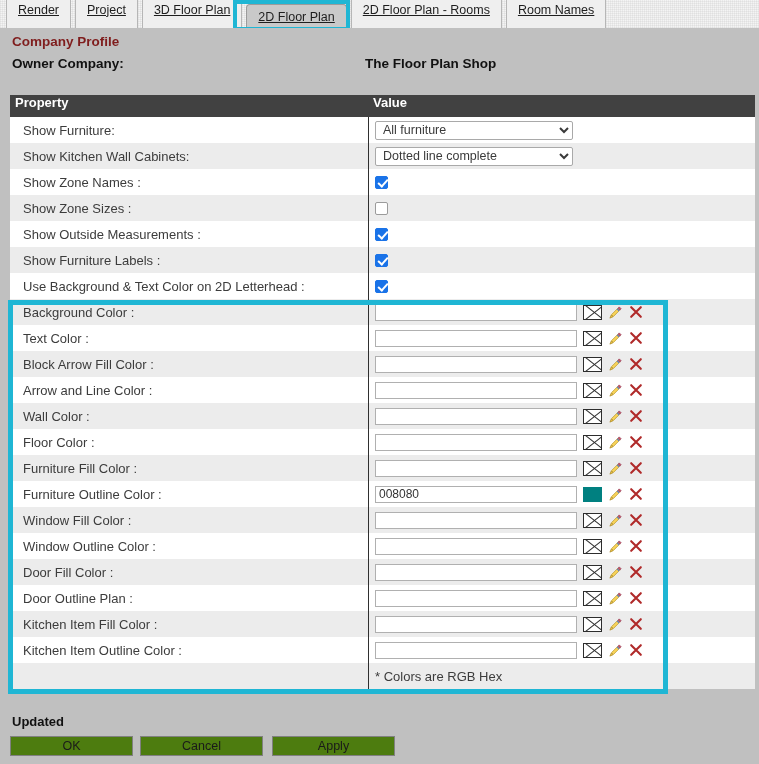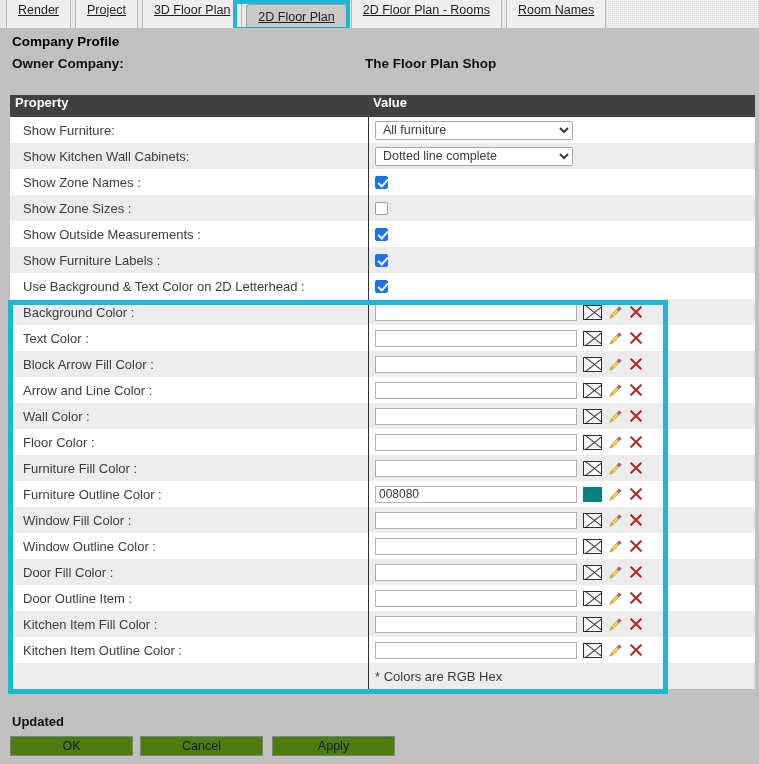--- a/index.html
+++ b/index.html
@@ -83,21 +83,21 @@
     width: 759px;
     height: 736px;
     background: #c0c0c0;
   }
 
   .profile-title {
     position: absolute;
     left: 12px; top: 6px;
     font-weight: bold;
     font-size: 13.5px;
-    color: #000000;
+    color: #7f1d1d;
   }
   .owner-label {
     position: absolute;
     left: 12px; top: 28px;
     font-weight: bold;
     font-size: 13.5px;
     color: #111;
   }
   .owner-value {
     position: absolute;
@@ -532,21 +532,21 @@
                 <path d="M3.8 10.2 L10.4 3.6 L12.4 5.6 L5.8 12.2 Z" fill="#f8d35a" stroke="#b08e18" stroke-width="0.7"></path>
                 <path d="M10.6 3.4 L12 2 L14 4 L12.6 5.4 Z" fill="#c9546c" stroke="#8d3348" stroke-width="0.7"></path>
                 <path d="M9.8 4.2 L11.8 6.2" stroke="#5577c8" stroke-width="1.3"></path>
               </svg></span>
             <span class="icon-btn"><svg width="14" height="14" viewBox="0 0 16 16">
                 <path d="M2.5 2.5 L13.5 13.5 M13.5 2.5 L2.5 13.5" stroke="#b02a2a" stroke-width="2.4" stroke-linecap="round"></path>
               </svg></span>
           </div>
         </div>
         <div class="row">
-          <div class="cell-prop">Door Outline Item :</div>
+          <div class="cell-prop">Door Outline Plan :</div>
           <div class="cell-val">
             <input type="text" class="hexfield" value="" style="">
             <span class="swatch empty"></span>
             <span class="icon-btn"><svg width="15" height="15" viewBox="0 0 16 16">
                 <path d="M2 14 L3.4 10.6 L5.4 12.6 Z" fill="#f0c040" stroke="#9a7a10" stroke-width="0.6"></path>
                 <path d="M3.8 10.2 L10.4 3.6 L12.4 5.6 L5.8 12.2 Z" fill="#f8d35a" stroke="#b08e18" stroke-width="0.7"></path>
                 <path d="M10.6 3.4 L12 2 L14 4 L12.6 5.4 Z" fill="#c9546c" stroke="#8d3348" stroke-width="0.7"></path>
                 <path d="M9.8 4.2 L11.8 6.2" stroke="#5577c8" stroke-width="1.3"></path>
               </svg></span>
             <span class="icon-btn"><svg width="14" height="14" viewBox="0 0 16 16">

